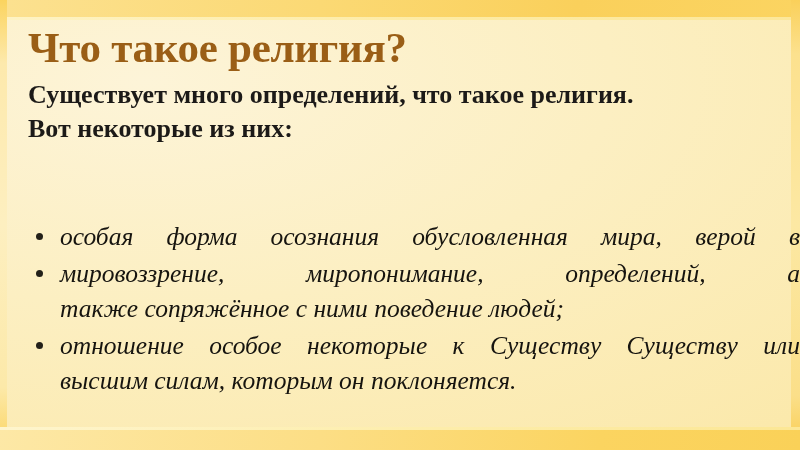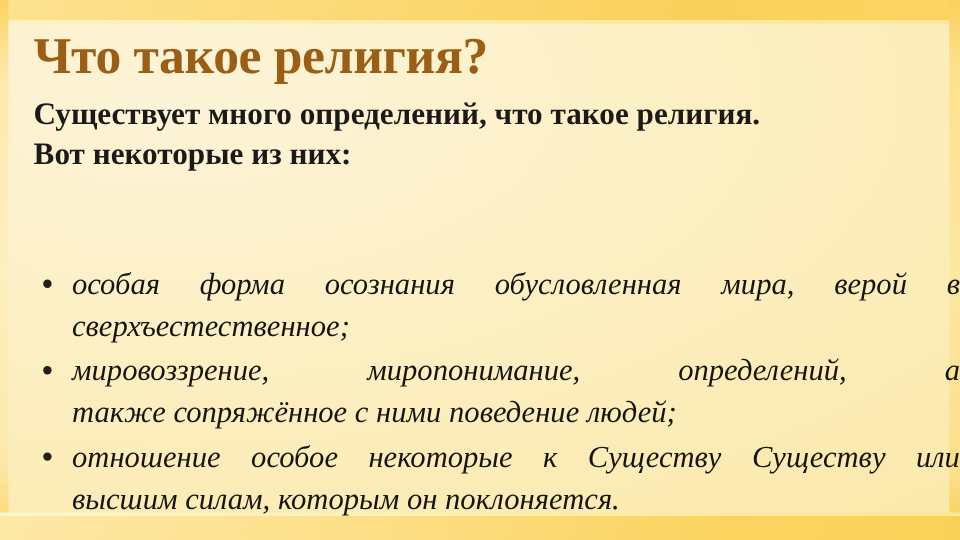--- a/index.html
+++ b/index.html
@@ -164,21 +164,20 @@
         <span class="bullet-marker"></span>
         <span class="bline justify">
           <span>особая</span>
           <span>форма</span>
           <span>осознания</span>
           <span>обусловленная</span>
           <span>мира,</span>
           <span>верой</span>
           <span>в</span>
         </span>
-        <span class="bline">сверхъестественное;</span>
       </div>
 
       <div class="bullet">
         <span class="bullet-marker"></span>
         <span class="bline justify">
           <span>мировоззрение,</span>
           <span>миропонимание,</span>
           <span>определений,</span>
           <span>а</span>
         </span>

